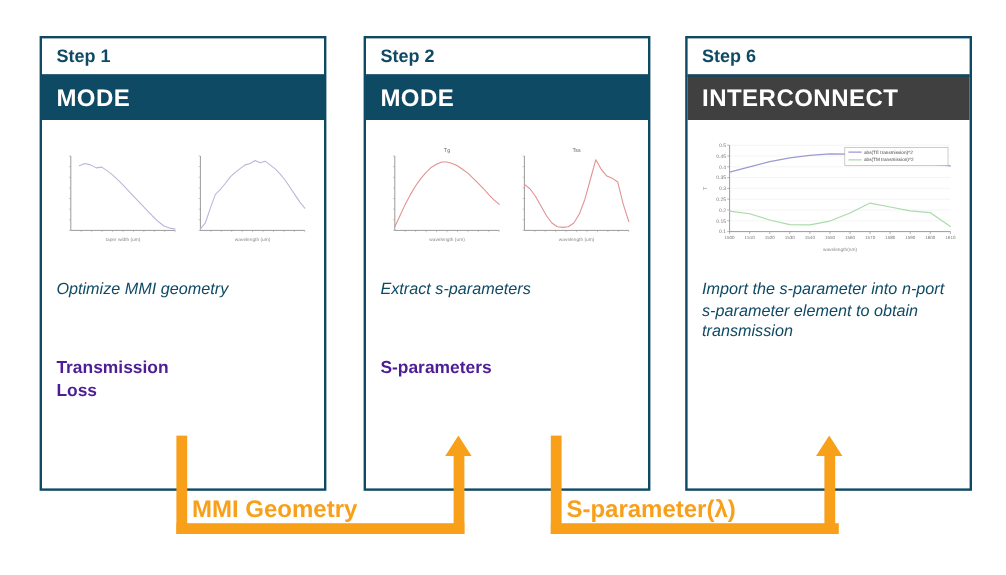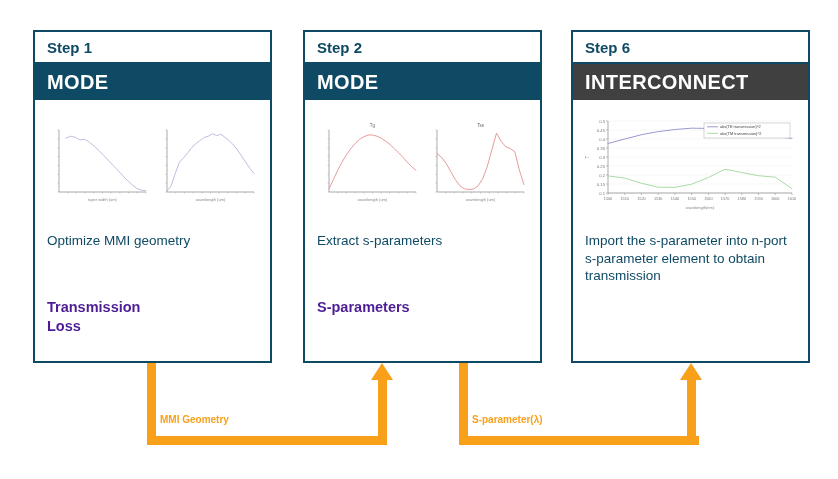--- a/index.html
+++ b/index.html
@@ -1,39 +1,39 @@
 <!DOCTYPE html>
 <html><head>
 <meta charset="utf-8">
 <style>
   html,body{margin:0;padding:0;background:#fff;}
   *{box-sizing:border-box;}
   .canvas{position:relative;width:838px;height:479px;background:#fff;
           font-family:"Liberation Sans",sans-serif;overflow:hidden;}
-  .step-box{position:absolute;top:30px;width:239px;height:333px;
+  .step-box{position:absolute;top:30px;width:239px;height:379px;
             border:2px solid #0f4a64;background:#fff;}
   .step-label-row{height:30px;display:flex;align-items:center;padding:0 12px;}
   .step-label-row span{font-weight:bold;font-size:15px;color:#0f4a64;}
   .product-band{height:38px;display:flex;align-items:center;padding:0 12px;
                 border-top:2px solid #0f4a64;}
   .product-band span{font-weight:bold;font-size:20px;color:#ffffff;letter-spacing:.4px;}
   .chart-row{position:absolute;top:80px;left:0;right:0;height:100px;
              display:flex;justify-content:center;align-items:center;gap:4px;}
   .mini-chart{width:104px;height:82px;}
   .big-chart{width:214px;height:98px;}
   .desc{position:absolute;top:200px;left:12px;right:8px;margin:0;
-        font-size:13.5px;color:#0f4a64;line-height:1.3;}
+        font-size:13.5px;color:#0f4a64;line-height:1.3;font-style:italic;}
   .output{position:absolute;top:266px;left:12px;right:10px;margin:0;
           font-size:14.5px;font-weight:bold;color:#4c1d95;line-height:1.3;}
   .output span{display:block;}
   .seg{position:absolute;background:#f9a01b;}
   .head{position:absolute;width:0;height:0;
         border-left:11px solid transparent;border-right:11px solid transparent;
         border-bottom:17px solid #f9a01b;}
-  .arrow-label{position:absolute;font-size:10px;font-weight:bold;color:#f9a01b;white-space:nowrap;}
+  .arrow-label{position:absolute;font-size:20px;font-weight:bold;color:#f9a01b;white-space:nowrap;}
   svg text{font-family:"Liberation Sans",sans-serif;}
 </style>
 </head>
 <body>
 
 <div class="canvas">
 
   <section class="step-box" style="left:33px">
     <div class="step-label-row">
       <span>Step 1</span>

